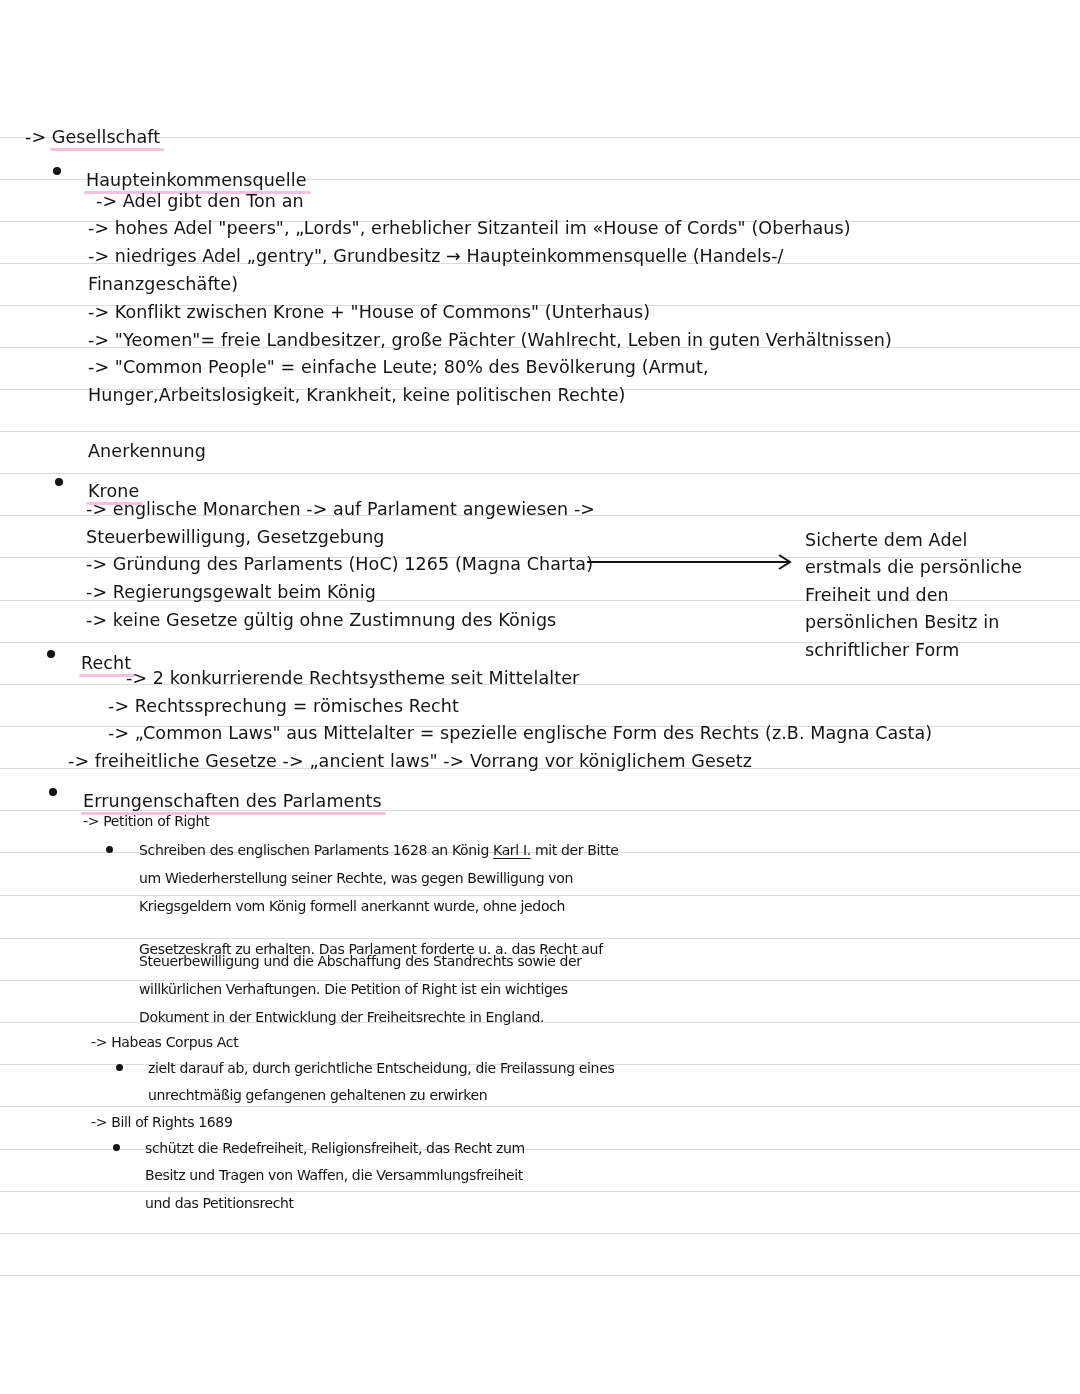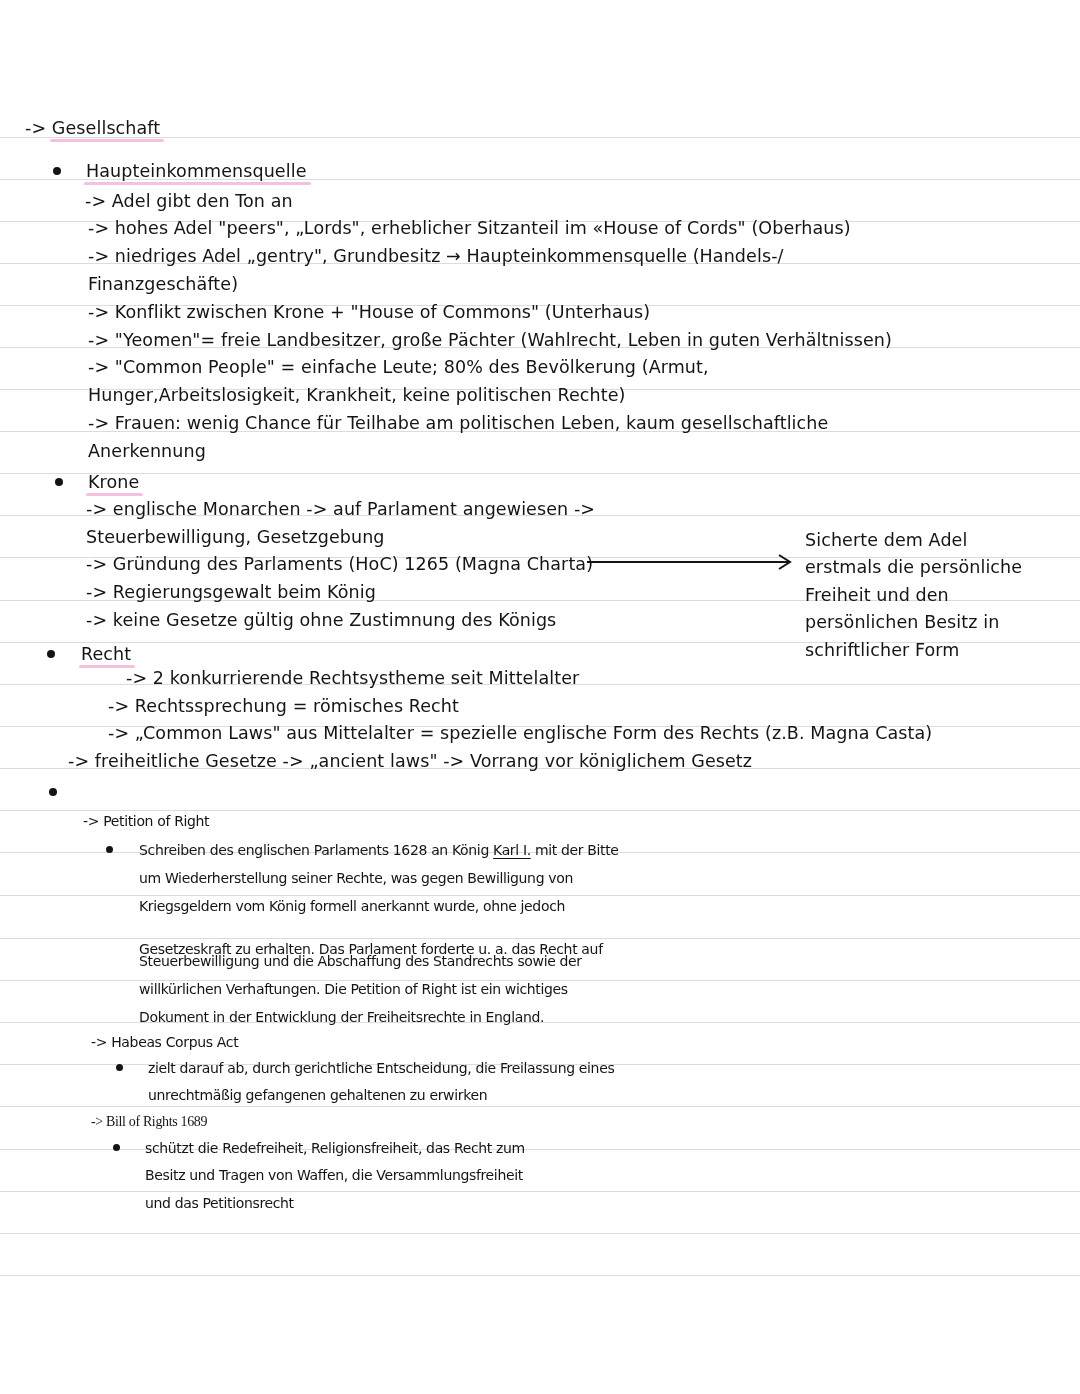--- a/index.html
+++ b/index.html
@@ -12,21 +12,21 @@
   .page { position: absolute; inset: 0; }
   .rule {
     position: absolute; left: 0; width: 1080px; height: 1px;
     background: #dcdcdc;
   }
   .line {
     position: absolute; white-space: nowrap;
     font-size: 17.5px; line-height: 22px; letter-spacing: 0.1px;
   }
   .cond { font-size: 14px; letter-spacing: -0.35px; transform-origin: left center; }
-  .hl { position: relative; display: inline-block; }
+  .hl { position: relative; display: inline-block; margin-top: 9px; }
   .hl::after {
     content: ""; position: absolute; left: -2px; right: -4px; bottom: -3px; height: 3px;
     background: #f4b6dc; border-radius: 3px; opacity: 0.85;
   }
   .bullet {
     position: absolute; width: 8px; height: 8px; border-radius: 50%; background: #141414;
   }
   .u { text-decoration: underline; text-underline-offset: 3px; text-decoration-thickness: 1px; }
   .arrow { position: absolute; }
 </style>
@@ -67,29 +67,28 @@
   </div>
 
   <div class="line" style="left:25px; top:117px;">
     <span>-&gt; </span><span class="hl">Gesellschaft</span>
   </div>
 
   <div class="bullet" style="left:53px; top:167px;"></div>
   <div class="line" style="left:86px; top:160px;">
     <span class="hl">Haupteinkommensquelle</span>
   </div>
-  <div class="line" style="left:85px; top:190px;">-&gt; Adel gibt den Ton an</div>
+  <div class="line" style="left:96px; top:190px;">-&gt; Adel gibt den Ton an</div>
   <div class="line" style="left:88px; top:217px;">-&gt; hohes Adel "peers", „Lords", erheblicher Sitzanteil im «House of Cords" (Oberhaus)</div>
   <div class="line" style="left:88px; top:245px;">-&gt; niedriges Adel „gentry", Grundbesitz → Haupteinkommensquelle (Handels-/</div>
   <div class="line" style="left:88px; top:273px;">Finanzgeschäfte)</div>
   <div class="line" style="left:88px; top:301px;">-&gt; Konflikt zwischen Krone + "House of Commons" (Unterhaus)</div>
   <div class="line" style="left:88px; top:329px;">-&gt; "Yeomen"= freie Landbesitzer, große Pächter (Wahlrecht, Leben in guten Verhältnissen)</div>
   <div class="line" style="left:88px; top:356px;">-&gt; "Common People" = einfache Leute; 80% des Bevölkerung (Armut,</div>
   <div class="line" style="left:88px; top:384px;">Hunger,Arbeitslosigkeit, Krankheit, keine politischen Rechte)</div>
-  <div class="line" style="left:88px; top:412px;">-&gt; Frauen: wenig Chance für Teilhabe am politischen Leben, kaum gesellschaftliche</div>
   <div class="line" style="left:88px; top:440px;">Anerkennung</div>
 
   <div class="bullet" style="left:55px; top:478px;"></div>
   <div class="line" style="left:88px; top:471px;">
     <span class="hl">Krone</span>
   </div>
   <div class="line" style="left:86px; top:498px;">-&gt; englische Monarchen -&gt; auf Parlament angewiesen -&gt;</div>
   <div class="line" style="left:86px; top:526px;">Steuerbewilligung, Gesetzgebung</div>
   <div class="line" style="left:86px; top:553px;">-&gt; Gründung des Parlaments (HoC) 1265 (Magna Charta)</div>
   <div class="line" style="left:86px; top:581px;">-&gt; Regierungsgewalt beim König</div>
@@ -111,37 +110,40 @@
   <div class="bullet" style="left:47px; top:650px;"></div>
   <div class="line" style="left:81px; top:643px;">
     <span class="hl">Recht</span>
   </div>
   <div class="line" style="left:86px; top:667px;margin-left:40px;">-&gt; 2 konkurrierende Rechtsystheme seit Mittelalter</div>
   <div class="line" style="left:108px; top:695px;">-&gt; Rechtssprechung = römisches Recht</div>
   <div class="line" style="left:108px; top:722px;">-&gt; „Common Laws" aus Mittelalter = spezielle englische Form des Rechts (z.B. Magna Casta)</div>
   <div class="line" style="left:68px; top:750px;">-&gt; freiheitliche Gesetze -&gt; „ancient laws" -&gt; Vorrang vor königlichem Gesetz</div>
 
   <div class="bullet" style="left:49px; top:788px;"></div>
+  <div class="line" style="left:83px; top:781px;">
+    <span class="hl">Errungenschaften des Parlaments</span>
+  </div>
 
   <div class="line cond" style="left:83px; top:810px;">-&gt; Petition of Right</div>
   <div class="bullet" style="left:106px; top:846px; width:7px; height:7px;"></div>
   <div class="line cond" style="left:139px; top:839px;">
     <span>Schreiben des englischen Parlaments 1628 an König </span><span class="u">Karl I.</span><span> mit der Bitte</span>
   </div>
   <div class="line cond" style="left:139px; top:867px;">um Wiederherstellung seiner Rechte, was gegen Bewilligung von</div>
   <div class="line cond" style="left:139px; top:895px;">Kriegsgeldern vom König formell anerkannt wurde, ohne jedoch</div>
   <div class="line cond" style="left:139px; top:922px;margin-top:16px;">Gesetzeskraft zu erhalten. Das Parlament forderte u.  a. das Recht auf</div>
   <div class="line cond" style="left:139px; top:950px;">Steuerbewilligung und die Abschaffung des Standrechts sowie der</div>
   <div class="line cond" style="left:139px; top:978px;">willkürlichen Verhaftungen. Die Petition of Right ist ein wichtiges</div>
   <div class="line cond" style="left:139px; top:1006px;">Dokument in der Entwicklung der Freiheitsrechte in England.</div>
 
   <div class="line cond" style="left:91px; top:1031px;">-&gt; Habeas Corpus Act</div>
   <div class="bullet" style="left:116px; top:1064px; width:7px; height:7px;"></div>
   <div class="line cond" style="left:148px; top:1057px;">zielt darauf ab, durch gerichtliche Entscheidung, die Freilassung eines</div>
   <div class="line cond" style="left:148px; top:1084px;">unrechtmäßig gefangenen gehaltenen zu erwirken</div>
 
-  <div class="line cond" style="left:91px; top:1111px;font-family:Liberation Serif, serif;">-&gt; Bill of Rights 1689</div>
+  <div class="line cond" style="left:91px; top:1111px;">-&gt; Bill of Rights 1689</div>
   <div class="bullet" style="left:113px; top:1144px; width:7px; height:7px;"></div>
   <div class="line cond" style="left:145px; top:1164px;">Besitz und Tragen von Waffen, die Versammlungsfreiheit</div>
   <div class="line cond" style="left:145px; top:1137px;">schützt die Redefreiheit, Religionsfreiheit, das Recht zum</div>
   <div class="line cond" style="left:145px; top:1192px;">und das Petitionsrecht</div>
 
 </div>
 
 </body></html>

